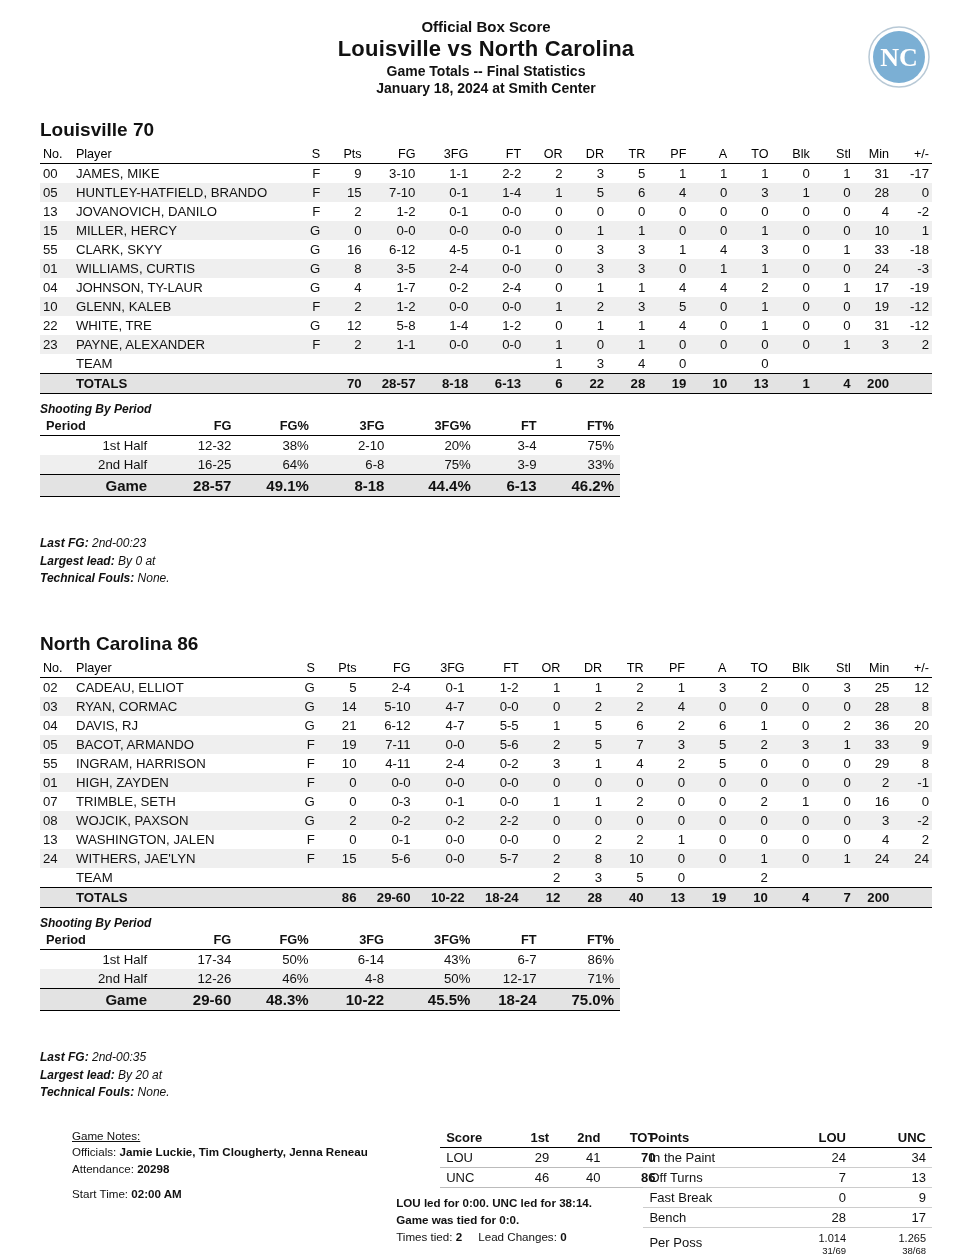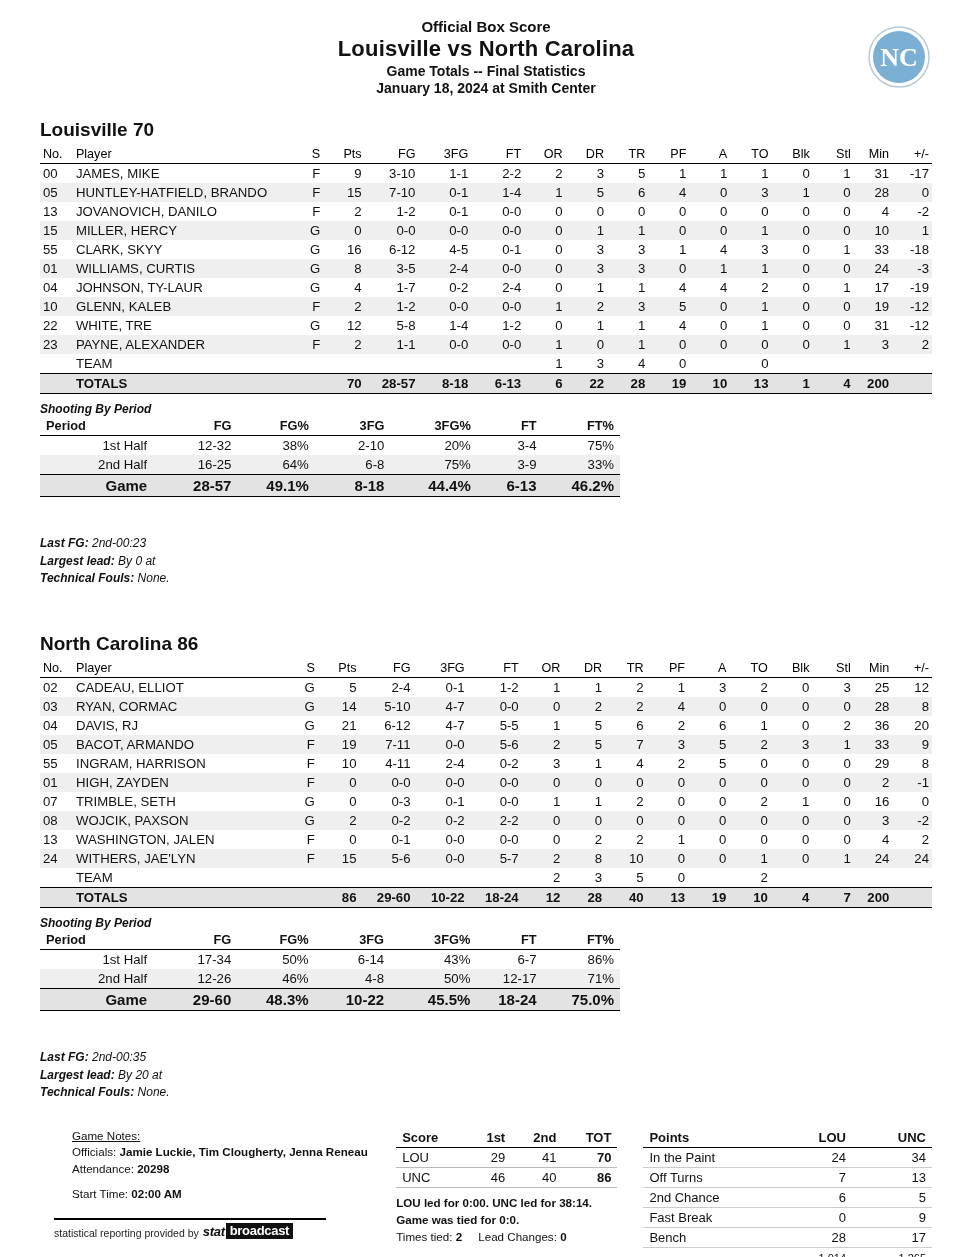--- a/index.html
+++ b/index.html
@@ -54,21 +54,21 @@
   table.shoot tr.game td { font-weight: bold; font-size: 15px; border-top: 1px solid #000; border-bottom: 1px solid #000; background: #e3e3e3; }
   .sbp-title { font-size: 12px; font-style: italic; font-weight: bold; margin-bottom: 1px; }
   .notes-right { font-size: 12px; font-style: italic; padding-top: 16px; line-height: 1.45; }
   .notes-right b { font-style: italic; }
 
   
   .bottom { margin-top: 26px; display: flex; gap: 26px; align-items: flex-start; }
   .gamenotes { width: 310px; font-size: 11.6px; line-height: 1.45; margin-left: 32px; }
   .gamenotes .hdr { text-decoration: underline; }
   .scorebox { width: 230px; }
-  table.score { width: 100%; border-collapse: collapse; font-size: 13px; }
+  table.score { width: 100%; border-collapse: collapse; font-size: 13px; margin-left: 44px; }
   table.score th { font-size: 13px; font-weight: bold; border-bottom: 1px solid #000; padding: 2px 6px; text-align: right; }
   table.score th.l { text-align: left; }
   table.score td { padding: 2px 6px; text-align: right; border-bottom: 1px solid #bbb; }
   table.score td.l { text-align: left; }
   table.score td.tot { font-weight: bold; }
   .score-notes { font-size: 11.6px; margin-top: 6px; line-height: 1.5; }
   .ptsbox { width: 300px; }
   table.pts { width: 100%; border-collapse: collapse; font-size: 13px; }
   table.pts th { font-size: 13px; font-weight: bold; border-bottom: 1px solid #000; padding: 2px 6px; text-align: right; margin-top: 26px; }
   table.pts th.l { text-align: left; }
@@ -767,25 +767,20 @@
               <td class="l">In the Paint</td>
               <td>24</td>
               <td>34</td>
             </tr>
           <tr>
               <td class="l">Off Turns</td>
               <td>7</td>
               <td>13</td>
             </tr>
           <tr>
-              <td class="l">2nd Chance</td>
-              <td>6</td>
-              <td>5</td>
-            </tr>
-          <tr>
               <td class="l">Fast Break</td>
               <td>0</td>
               <td>9</td>
             </tr>
           <tr>
               <td class="l">Bench</td>
               <td>28</td>
               <td>17</td>
             </tr>
           <tr class="pp">
@@ -797,24 +792,14 @@
             <td>
               <span style="font-size:11px">1.265</span>
               <sub>38/68</sub>
             </td>
           </tr>
         </tbody>
       </table>
     </div>
   </div>
 
-  <div class="footer">
-    <div class="rule"></div>
-    <div class="fl">
-      <span class="txt">statistical reporting provided by</span>
-      <span class="sb">
-        <span class="stat">stat</span>
-          <span class="broadcast">broadcast</span>
-      </span>
-    </div>
-  </div>
 
 </div>
 
 </body></html>

